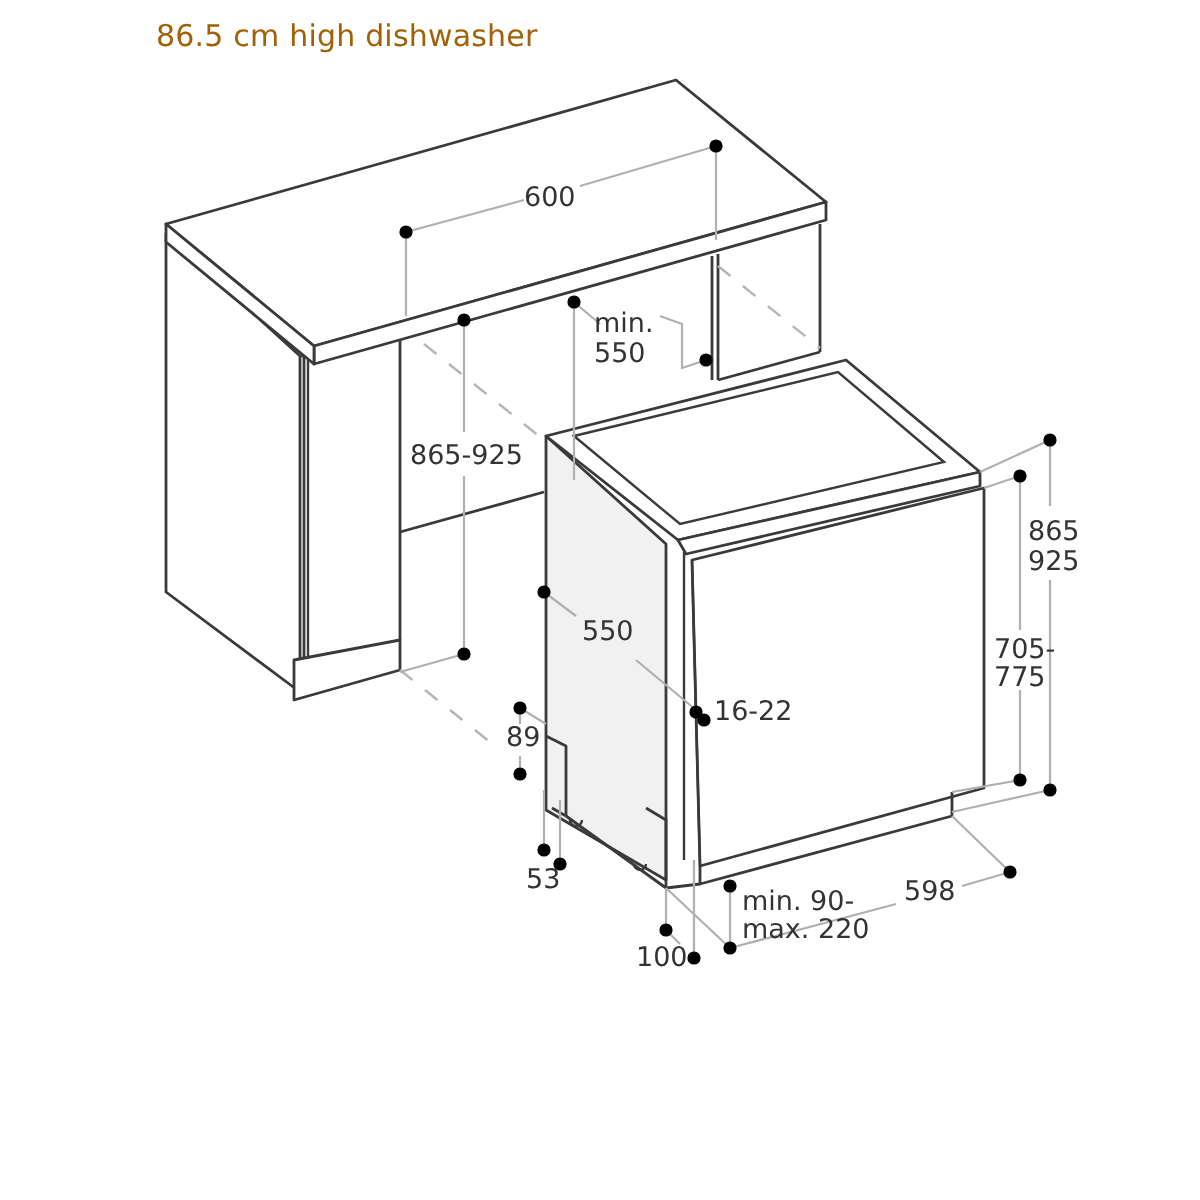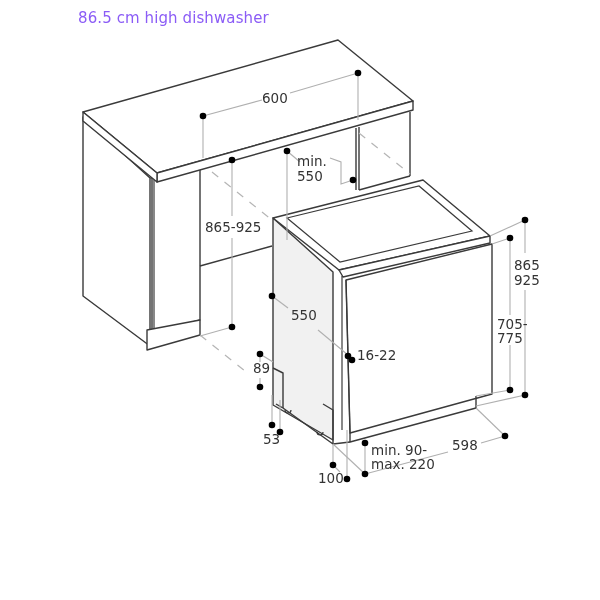--- a/index.html
+++ b/index.html
@@ -1,17 +1,17 @@
 <!DOCTYPE html>
 <html><head>
   <meta charset="utf-8">
   <style>
     html, body { margin: 0; padding: 0; background: #ffffff; }
     body { width: 600px; height: 600px; position: relative; overflow: hidden; font-family: "DejaVu Sans", sans-serif; }
-    .title { position: absolute; left: 78px; top: 9px; font-size: 15px; color: #8b5cf6; letter-spacing: 0.1px; }
+    .title { position: absolute; left: 78px; top: 9px; font-size: 15px; color: #a16207; letter-spacing: 0.1px; }
     svg { position: absolute; left: 0; top: 0; }
     .ln { stroke: #3a3a3a; stroke-width: 1.4; fill: none; stroke-linejoin: round; }
     .ln2 { stroke: #3a3a3a; stroke-width: 1.2; fill: none; }
     .dim { stroke: #b0b0b0; stroke-width: 1.1; fill: none; }
     .dash { stroke: #b5b5b5; stroke-width: 1.2; fill: none; stroke-dasharray: 8 8; }
     .dot { fill: #000; }
     .lbl { font-family: "DejaVu Sans", sans-serif; font-size: 13.5px; fill: #333; }
     .face-side { fill: #f1f1f1; }
     .face-white { fill: #ffffff; }
   </style>

